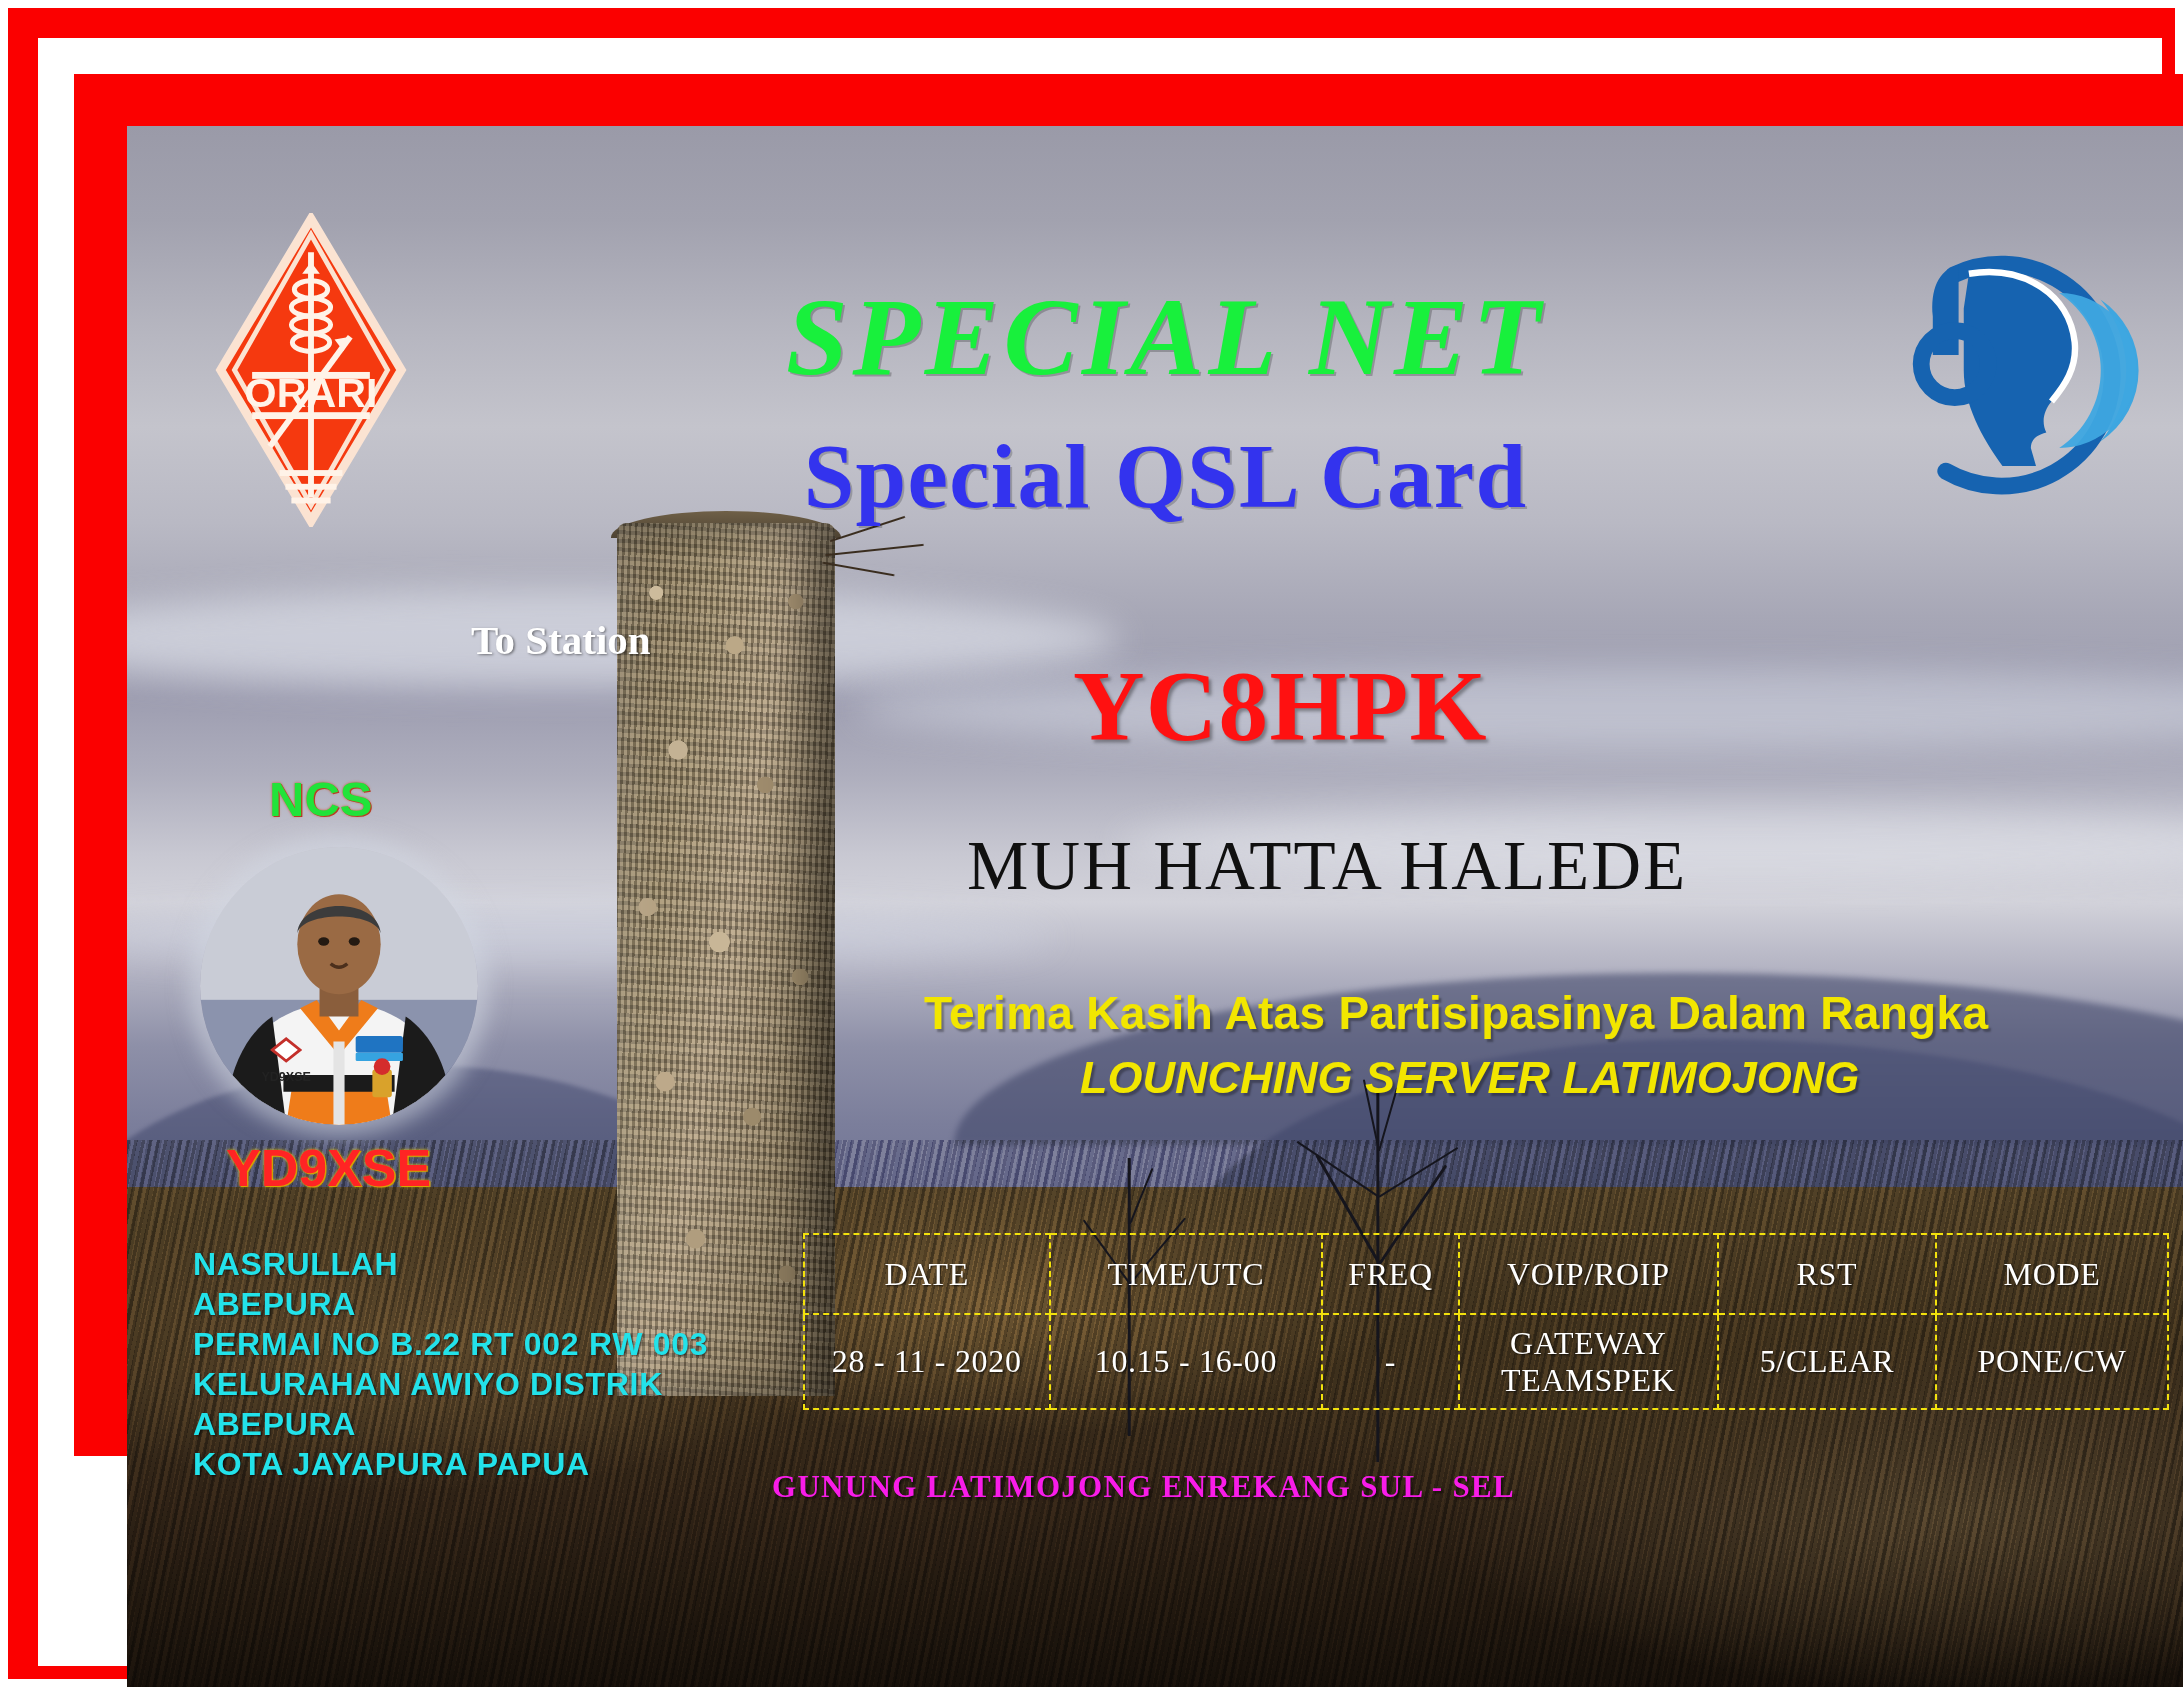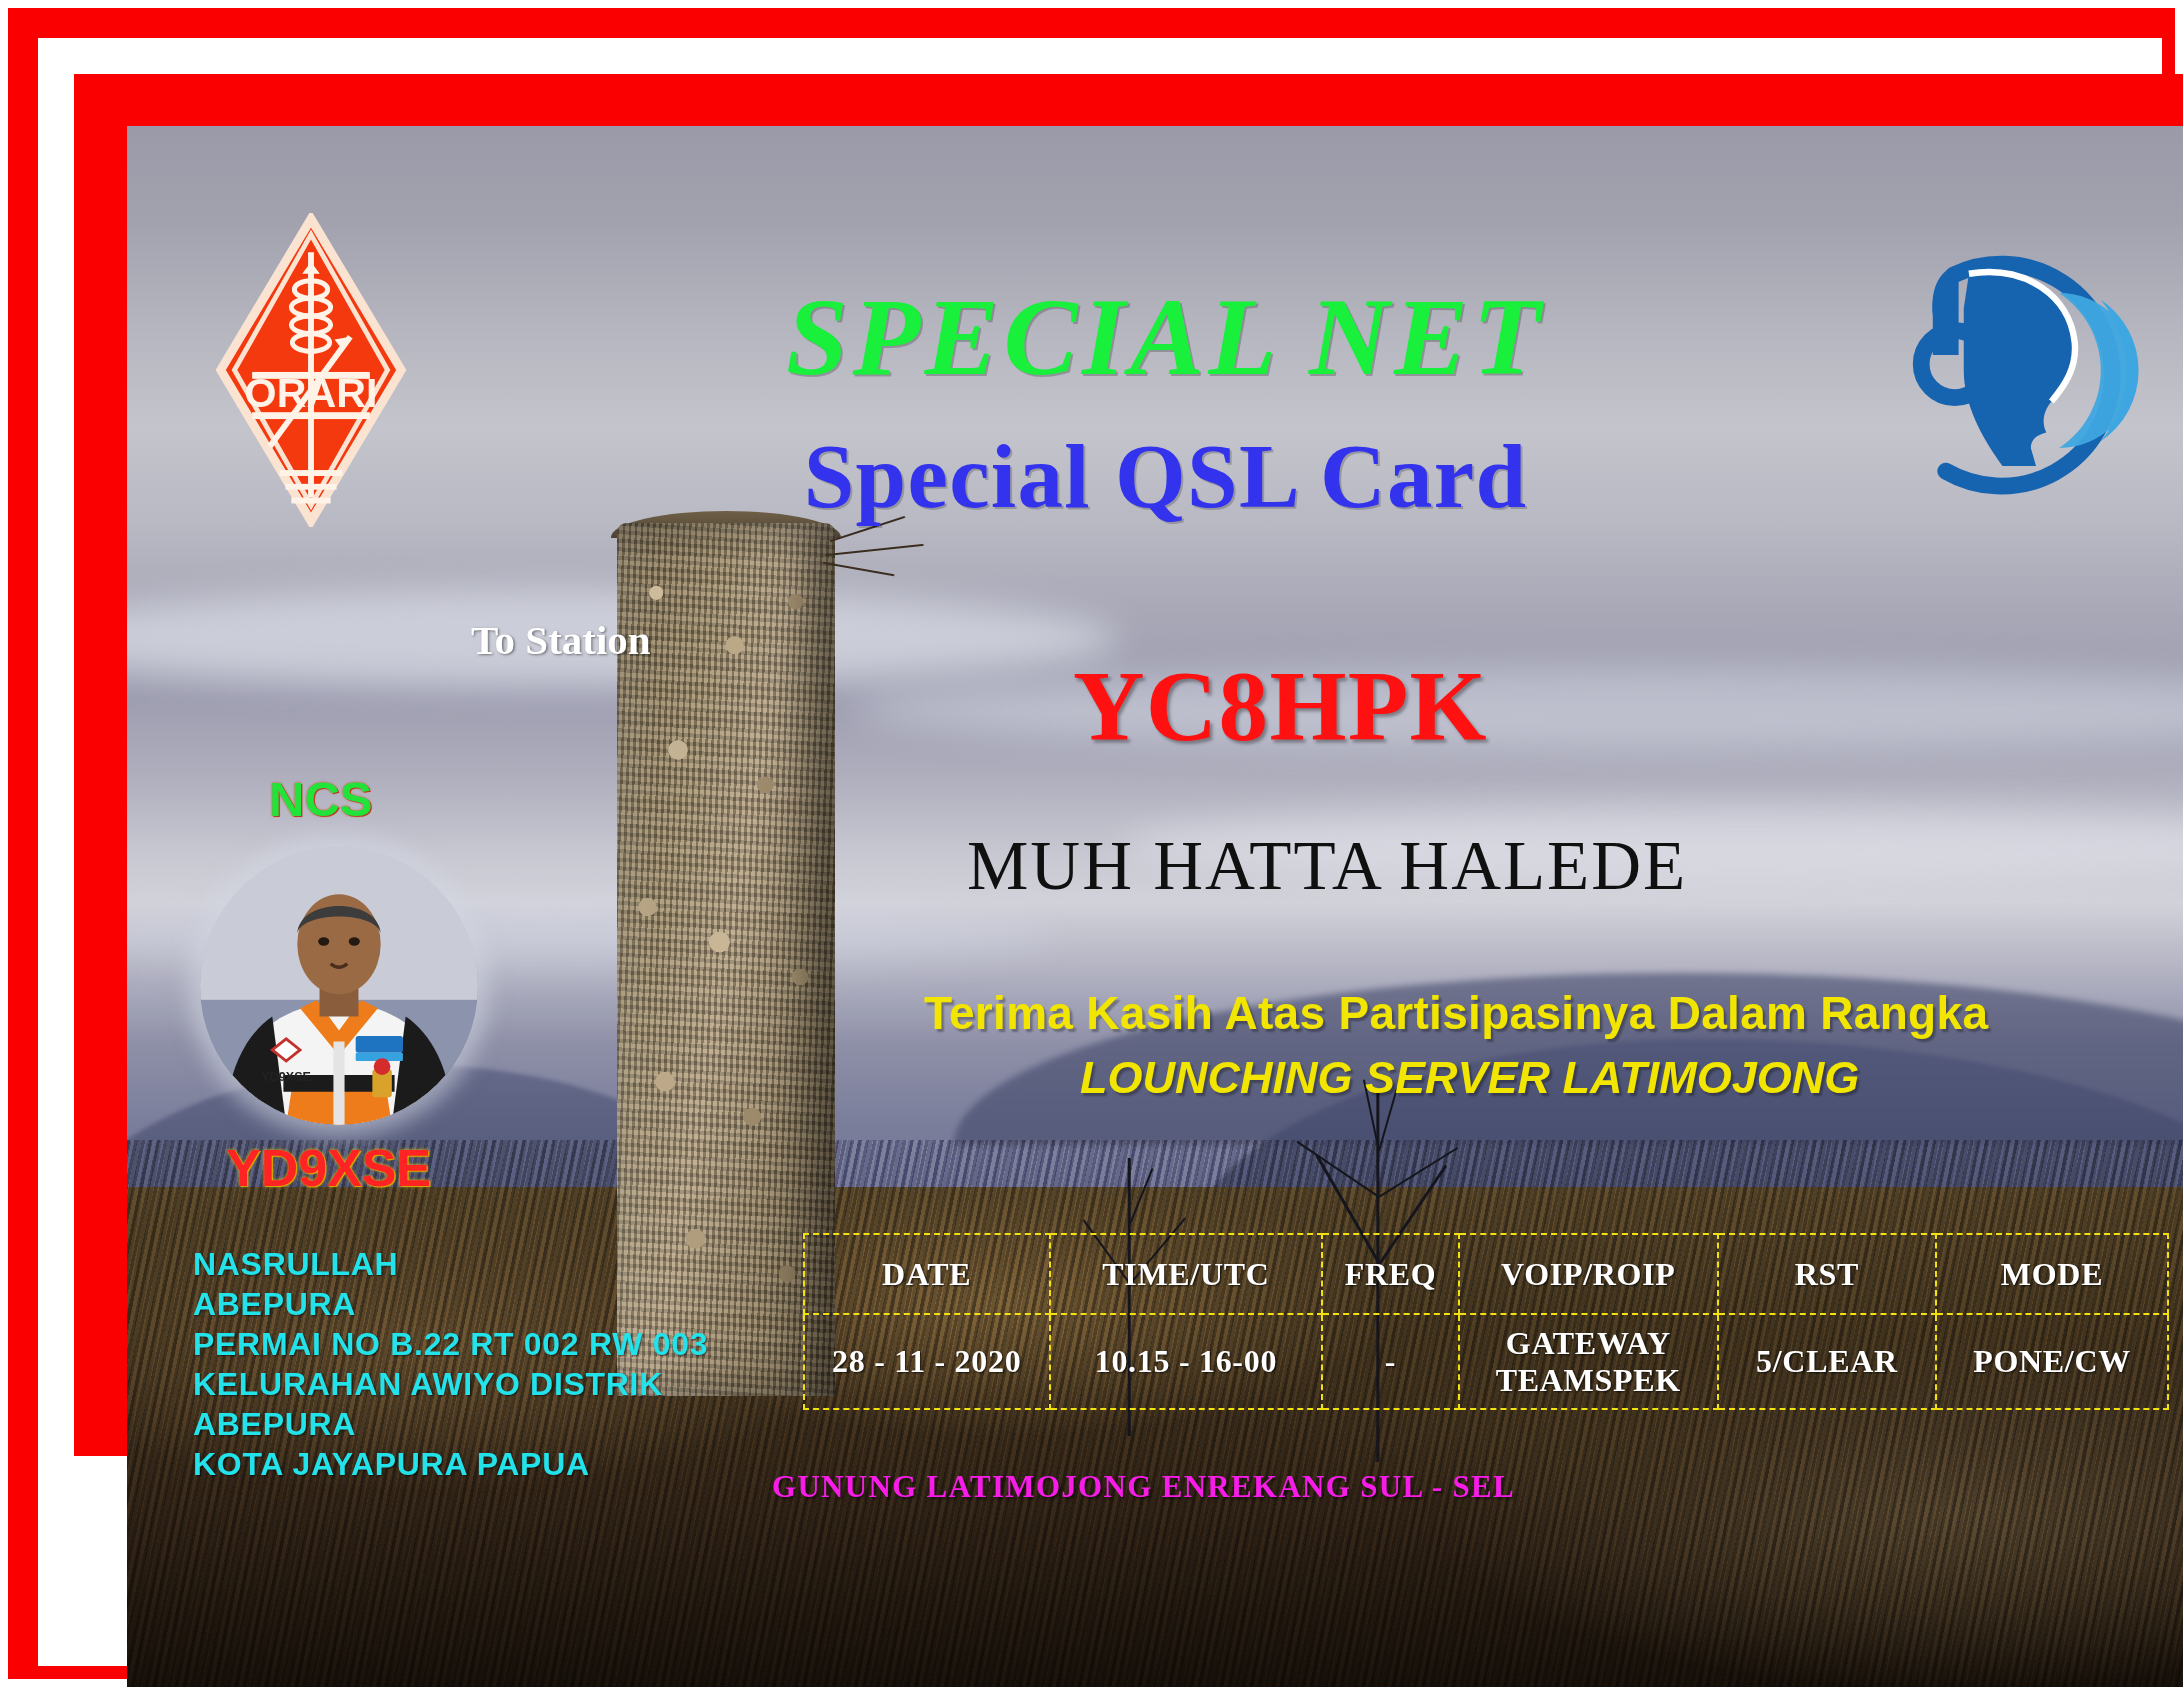--- a/index.html
+++ b/index.html
@@ -183,21 +183,21 @@
   #addr div{white-space:nowrap;}
 
   
   #qsotable{
     position:absolute;left:676px;top:1107px;width:1366px;height:171px;
     border-collapse:collapse;
   }
   #qsotable td,#qsotable th{
     border:2px dashed #f2e10c;
     color:#ffffff;text-align:center;vertical-align:middle;
-    font-family:"Liberation Serif",serif;font-weight:bold;
+    font-family:"Liberation Serif",serif;font-weight:normal;
     text-shadow:1.3px 1.3px 2px rgba(0,0,0,.65);
     padding:0;
   }
   #qsotable th{height:78px;font-size:32px;letter-spacing:0.7px;}
   #qsotable td{height:93px;font-size:32px;letter-spacing:0.7px;}
   .c0{width:18%}.c1{width:20%}.c2{width:10%}.c3{width:19%}.c4{width:16%}.c5{width:17%}
 
   #mountain-label{
     left:645px;top:1343px;font-size:31px;font-weight:bold;
     color:#f81ce8;font-family:"Liberation Serif",serif;letter-spacing:1.3px;

